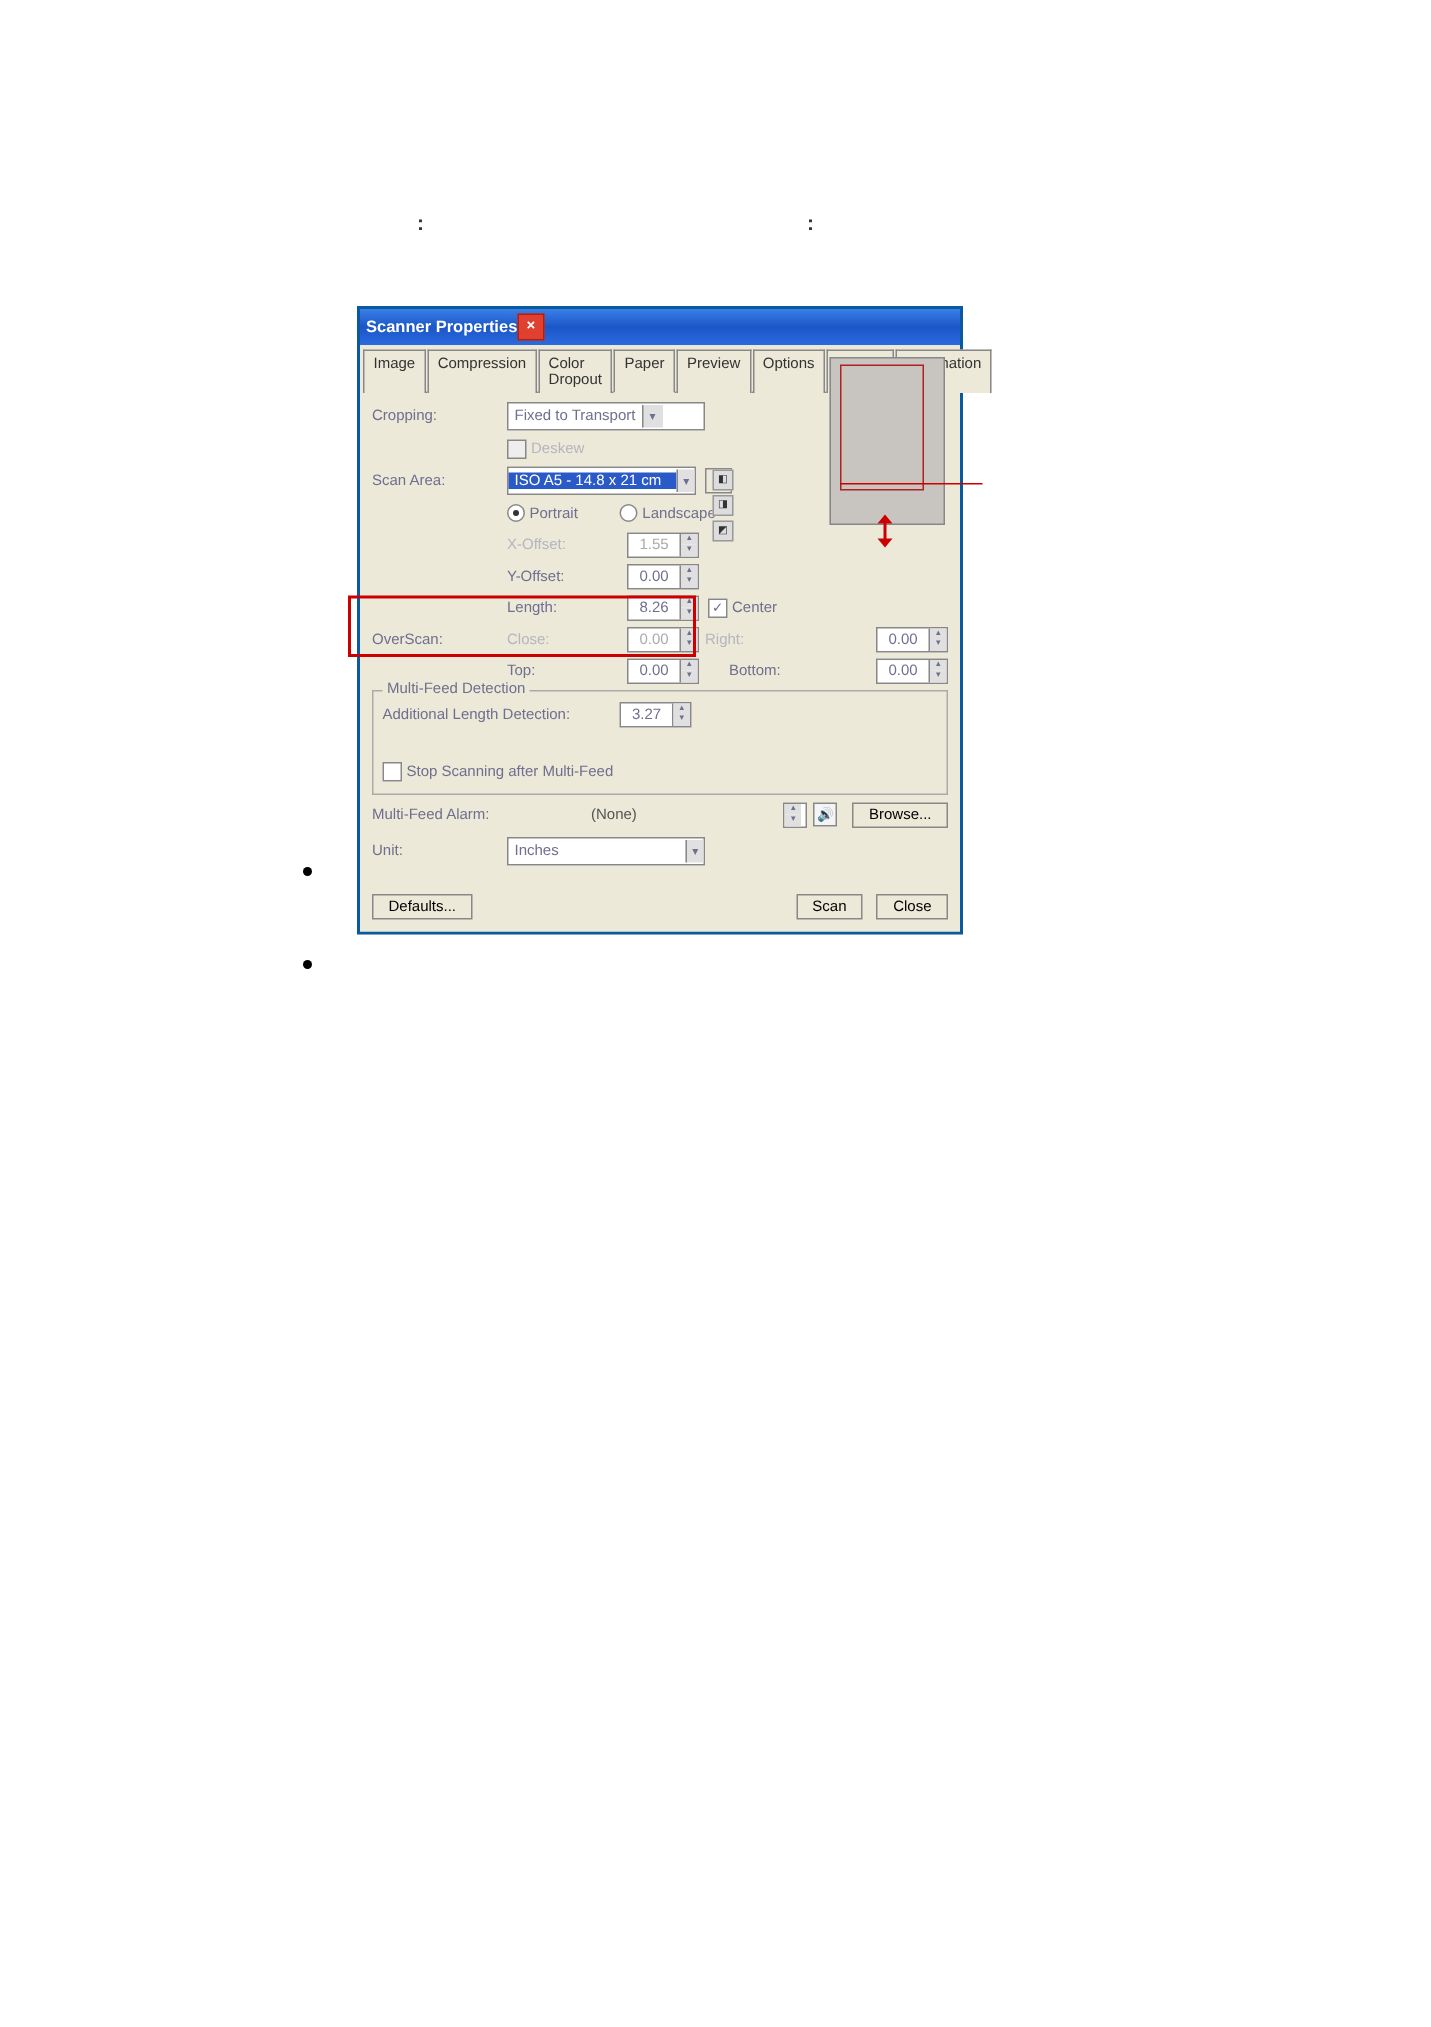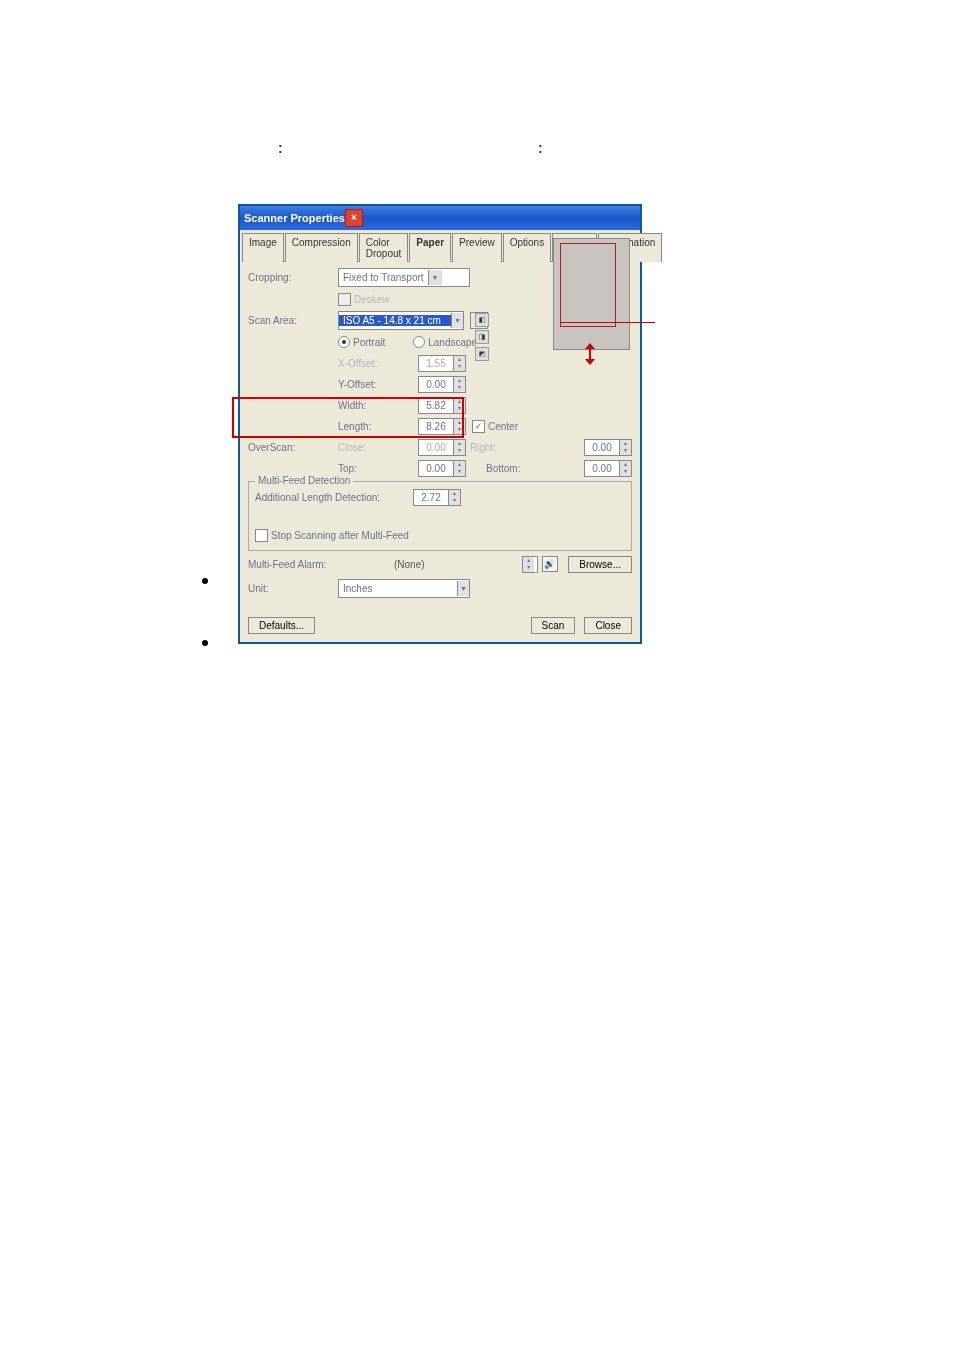--- a/index.html
+++ b/index.html
@@ -1,21 +1,21 @@
 <!DOCTYPE html>
 <html><head>
 <meta charset="utf-8">
 <style>
 body{margin:0;padding:0;font-family:Tahoma,Arial,sans-serif;font-size:11px;color:#333;background:#fff;width:954px;height:1351px;position:relative}
 .dialog{position:absolute;left:238px;top:204px;width:400px;border:2px solid #0a5aa0;background:#ece9d8}
 .titlebar{height:20px;background:linear-gradient(180deg,#3a80e8 0%,#1c56c8 50%,#2a6ae0 100%);color:#fff;font-weight:bold;font-size:11px;padding:2px 4px;display:flex;justify-content:flex-start;align-items:center}
 .close-x{width:16px;height:16px;background:#e04030;color:#fff;border:1px solid #b02010;display:flex;align-items:center;justify-content:center;font-weight:bold;font-size:10px;line-height:1}
 .tabs{display:flex;background:#ece9d8;padding:0;font-size:10px;border-bottom:1px solid #888;margin:2px 2px 0 2px}
 .tab{padding:3px 6px;border:1px solid #888;border-bottom:none;background:#ece9d8;margin-right:1px;cursor:pointer;position:relative;top:1px}
-.tab.active{background:#ece9d8;border-bottom:1px solid #ece9d8;font-weight:bold}
+.tab.active{background:#ece9d8;border-bottom:1px solid #ece9d8;font-weight:normal}
 .body{padding:6px 8px 8px 8px;background:#ece9d8;color:#6f6f8f;font-size:10px}
 .row{display:flex;align-items:center;margin-bottom:3px;min-height:18px}
 .lbl{width:90px;color:#6f6f8f;font-size:10px}
 .lbl.disabled{color:#b5b5c0}
 .combo{display:inline-flex;align-items:center;height:17px;background:#fff;border:1px solid #888;font-size:10px}
 .combo .txt{padding:0 4px}
 .combo .arr{width:13px;height:15px;background:#e0e0e0;border-left:1px solid #888;display:flex;align-items:center;justify-content:center;font-size:8px}
 .combo.hilite .txt{background:#2a5ac8;color:#fff}
 .radio{display:inline-flex;align-items:center;margin-right:28px;font-size:10px}
 .radio .dot{width:10px;height:10px;border:1px solid #888;border-radius:50%;background:#fff;margin-right:3px;display:flex;align-items:center;justify-content:center}
@@ -136,30 +136,20 @@
       <span class="lbl" style="width:80px">Y-Offset:</span>
       <span class="spin">
           <span class="val">0.00</span>
           <span class="btns">
             <div>▴</div>
             <div>▾</div>
           </span>
         </span>
     </div>
     <div class="row inset">
-      <span class="lbl" style="width:80px">Width:</span>
-      <span class="spin">
-          <span class="val">5.82</span>
-          <span class="btns">
-            <div>▴</div>
-            <div>▾</div>
-          </span>
-        </span>
-    </div>
-    <div class="row inset">
       <span class="lbl" style="width:80px">Length:</span>
       <span class="spin">
           <span class="val">8.26</span>
           <span class="btns">
             <div>▴</div>
             <div>▾</div>
           </span>
         </span>
       <span style="width:6px"></span>
       <span class="chk">
@@ -207,21 +197,21 @@
             <div>▾</div>
           </span>
         </span>
     </div>
 
     <div class="fieldset">
       <span class="legend">Multi-Feed Detection</span>
       <div class="row" style="margin-bottom:20px">
         <span style="width:158px">Additional Length Detection:</span>
         <span class="spin">
-            <span class="val">2.72</span>
+            <span class="val">3.27</span>
             <span class="btns">
               <div>▴</div>
               <div>▾</div>
             </span>
           </span>
       </div>
       <div class="row" style="margin:0">
         <span class="chk">
             <span class="box"></span>
             <span>Stop Scanning after Multi-Feed</span>

